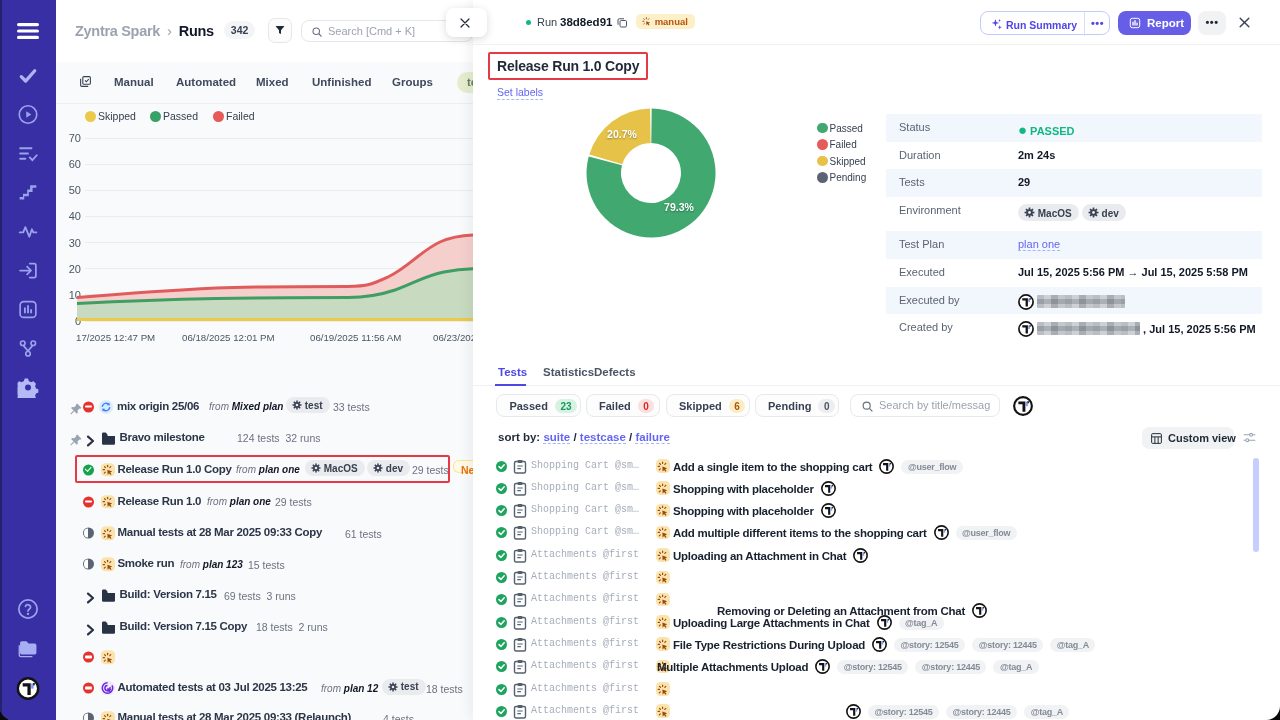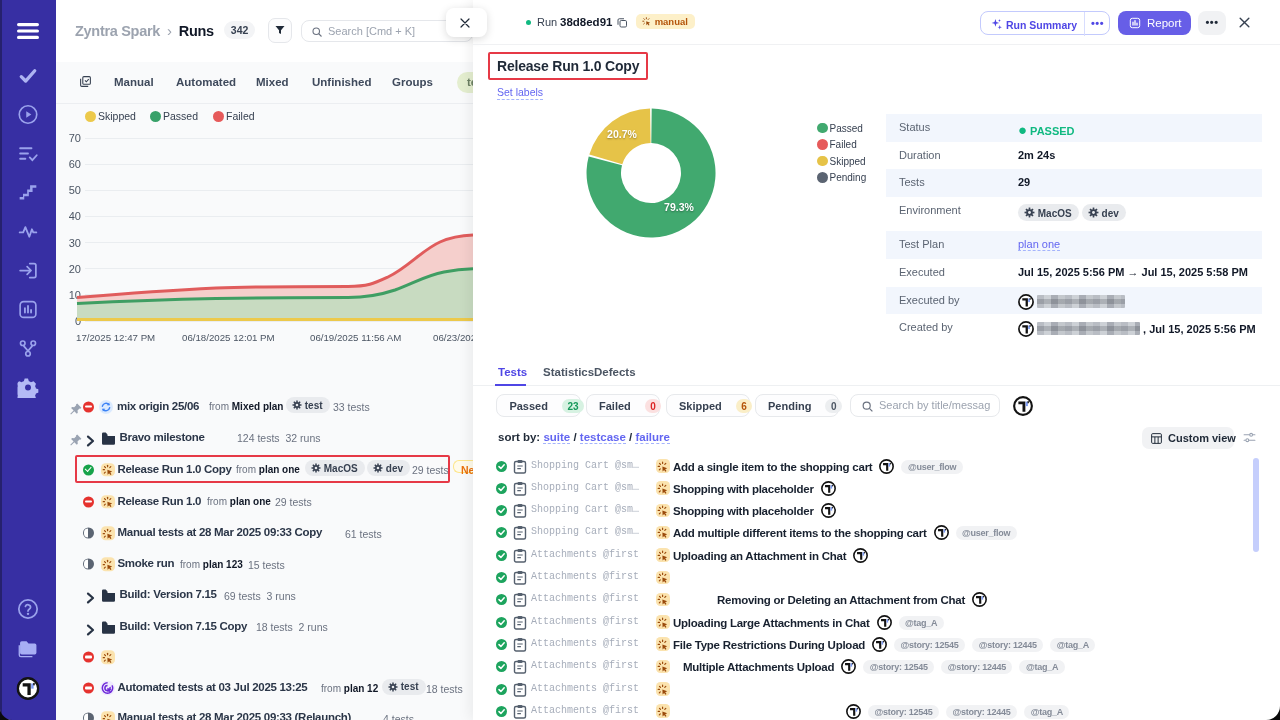--- a/index.html
+++ b/index.html
@@ -22,21 +22,21 @@
   #pill-tes { position:absolute; left:401px; top:10px; height:21px; background:#e4eecf; color:#6b7f62; font-weight:600; font-size:11.5px; border-radius:11px 0 0 11px; padding:3.5px 0 0 10px; width:16px; }
   
   #chart { position:absolute; left:0; top:104px; width:417px; height:250px; }
   .leg { position:absolute; font-size:10.5px; color:#374151; white-space:nowrap; }
   .leg i { display:inline-block; width:11px; height:11px; border-radius:6px; margin-right:2px; vertical-align:-1.5px; }
   .ylab { position:absolute; font-size:11px; color:#4b5563; text-align:right; width:20px; }
   .xlab { position:absolute; top:331px; font-size:9.7px; color:#4b5563; white-space:nowrap; }
   
   .runrow { position:absolute; left:0; width:417px; height:31px; }
   .rname { font-size:11.5px; font-weight:700; color:#2b3648; white-space:nowrap; letter-spacing:-0.3px; }
-  .rfrom { font-size:10px; color:#6b7280; white-space:nowrap; }
+  .rfrom { font-size:10px; color:#6b7280; white-space:nowrap;font-style:italic; }
   .rfrom b { color:#111827; font-weight:700; }
   .rcount { font-size:10.5px; color:#6b7280; white-space:nowrap; }
   .envpill { display:inline-block; background:#e9ebee; border-radius:10px; font-size:10px; color:#374151; font-weight:600; padding:2.5px 7px 2.5px 6px; white-space:nowrap; }
   .runrow > span { position:absolute; top:50%; transform:translateY(-50%); }
   .runrow .rname, .runrow .rfrom, .runrow .rcount, .runrow .envpill, .runrow #newpill { transform:none; top:auto; }
   .runrow .rname { top:8.5px; }
   .runrow .rfrom, .runrow .rcount { top:10px; }
   .ic { width:11px; height:11px; border-radius:50%; }
   .ic-fail { background:#e5322e; }
   .ic-fail::after { content:""; position:absolute; left:2px; top:4.4px; width:7px; height:2.2px; background:#fff; border-radius:1px; }
@@ -62,21 +62,21 @@
   #setlabels { position:absolute; left:24px; top:86px; font-size:10.5px; color:#6366f1; border-bottom:1px dashed #a5b4fc; padding-bottom:1px; }
   
   .drow { position:absolute; left:413px; width:376px; height:27.7px; font-size:11px; color:#5b6472; white-space:nowrap; }
   .drow .lab { position:absolute; left:13px; top:7px; }
   .drow .val { position:absolute; left:132px; top:7px; color:#111827; font-weight:600; }
   .drow.alt { background:#f2f6fd; }
   
   #tests-tabs { position:absolute; left:0; top:358px; width:807px; height:28px; border-bottom:1px solid #eef0f2; }
   
   .fbtn { position:absolute; top:394px; height:23px; border:1px solid #e7e9ec; border-radius:8px; background:#fdfdfe; font-size:11px; color:#374151; font-weight:600; padding:4px 10px 0 12px; white-space:nowrap; }
-  .fbtn .cnt { display:inline-block; border-radius:7px; font-size:10px; font-weight:700; padding:1.5px 5.5px; margin-left:14px; vertical-align:0.5px; }
+  .fbtn .cnt { display:inline-block; border-radius:7px; font-size:10px; font-weight:700; padding:1.5px 5.5px; margin-left:7px; vertical-align:0.5px; }
   
   .trow { position:absolute; left:14px; width:790px; height:22px; white-space:nowrap; }
   .suite { font-family:"Liberation Mono", monospace; font-size:10px; color:#a6adba; }
   .ttitle { font-size:11.5px; color:#18212f; font-weight:700; letter-spacing:-0.25px; }
   .tag { display:inline-block; background:#f1f2f4; color:#848b98; font-size:9px; font-weight:600; border-radius:8px; padding:2px 6.5px; margin-left:7px; vertical-align:1px; }
   .slink { color:#6366f1; border-bottom:1px dashed #a5b4fc; }
   #newpill { position:absolute; left:397px; background:#fffbeb; border:1px solid #fde68a; border-right:none; color:#ea710c; font-weight:700; font-size:10.5px; border-radius:6px 0 0 6px; padding:3px 4px 3px 7px; width:22px; height:13px; top:6px !important; }
   #redbox-row { position:absolute; left:19px; top:455px; width:375px; height:28px; border:2.5px solid #e63946; border-radius:2px; z-index:5; }
   .gearsvg { vertical-align:-1.5px; }
   .blurname { display:inline-block; height:13px; vertical-align:-2px; background:
@@ -416,21 +416,21 @@
       </svg>
     <span style="position:absolute;left:25px;top:6.5px;font-size:10.5px;font-weight:700;color:#4f46e5">Run Summary</span>
     <span style="position:absolute;right:24px;top:0;height:24px;border-left:1px solid #d8ddfe"></span>
     <span style="position:absolute;right:5px;top:5px;color:#4f46e5;font-weight:700;letter-spacing:0.5px;font-size:11px">•••</span>
   </div>
   <div class="abs" id="btn-report" style="left:645px;top:11px;width:73px;height:24px;border-radius:8px;background:#675ee7;">
     <svg width="12" height="12" viewBox="0 0 24 24" fill="none" stroke="#fff" style="position:absolute;left:11px;top:6px">
         <rect x="2.6" y="2.6" width="18.8" height="18.8" rx="4" stroke-width="2"></rect>
         <path d="M8 16v-5.5M12 16V7.5M16 16v-3.5" stroke-width="2.7" stroke-linecap="round"></path>
       </svg>
-    <span style="position:absolute;left:29px;top:6px;font-size:11.5px;font-weight:400;color:#fff">Report</span>
+    <span style="position:absolute;left:29px;top:6px;font-size:11.5px;font-weight:700;color:#fff">Report</span>
   </div>
   <div class="abs" style="left:725px;top:11px;width:28px;height:24px;border-radius:8px;background:#f1f2f4;text-align:center;color:#1f2937;font-weight:700;letter-spacing:0.5px;font-size:11px;line-height:22px">•••</div>
   <svg width="13" height="13" viewBox="0 0 24 24" style="position:absolute;left:765px;top:16px" fill="none" stroke="#374151" stroke-width="2.6" stroke-linecap="round">
       <path d="M4 4 20 20M20 4 4 20"></path>
     </svg>
   <div id="redbox1"></div>
   <div id="rtitle">Release Run 1.0 Copy</div>
   <div id="setlabels">Set labels</div>
   <svg width="260" height="140" viewBox="0 0 260 140" style="position:absolute;left:48px;top:103px">
     <g transform="translate(-48,-103)">
@@ -617,21 +617,21 @@
           <circle cx="5.5" cy="5.5" r="5.5" fill="#1da45e"></circle>
           <path d="M3 5.6 4.9 7.4 8.2 3.8" fill="none" stroke="#fff" stroke-width="1.5" stroke-linecap="round" stroke-linejoin="round"></path>
         </svg>
         <svg width="14" height="15" viewBox="0 0 14 15" style="position:absolute;left:26px;top:3px">
           <use href="#clipdef"></use>
         </svg>
         <span class="suite" style="position:absolute;left:44px;top:4px">Attachments @first</span>
         <span class="sparkico" style="position:absolute;left:169px;top:3.5px"><svg width="13.5" height="13.5" viewBox="0 0 13.5 13.5">
             <use href="#sparkdef"></use>
           </svg></span>
-        <span class="ttitle" style="position:absolute;left:186px;top:3px;padding-left:44px;">Removing or Deleting an Attachment from Chat<svg width="15" height="15" viewBox="0 0 16 16" style="vertical-align:-3px;margin-left:7px">
+        <span class="ttitle" style="position:absolute;left:186px;top:14px;padding-left:44px;">Removing or Deleting an Attachment from Chat<svg width="15" height="15" viewBox="0 0 16 16" style="vertical-align:-3px;margin-left:7px">
             <use href="#tlogo"></use>
           </svg></span>
       </div>
 <div class="trow" style="top:611.5999999999998px">
         <svg width="11" height="11" viewBox="0 0 11 11" style="position:absolute;left:9.4px;top:5px">
           <circle cx="5.5" cy="5.5" r="5.5" fill="#1da45e"></circle>
           <path d="M3 5.6 4.9 7.4 8.2 3.8" fill="none" stroke="#fff" stroke-width="1.5" stroke-linecap="round" stroke-linejoin="round"></path>
         </svg>
         <svg width="14" height="15" viewBox="0 0 14 15" style="position:absolute;left:26px;top:3px">
           <use href="#clipdef"></use>
@@ -665,21 +665,21 @@
           <circle cx="5.5" cy="5.5" r="5.5" fill="#1da45e"></circle>
           <path d="M3 5.6 4.9 7.4 8.2 3.8" fill="none" stroke="#fff" stroke-width="1.5" stroke-linecap="round" stroke-linejoin="round"></path>
         </svg>
         <svg width="14" height="15" viewBox="0 0 14 15" style="position:absolute;left:26px;top:3px">
           <use href="#clipdef"></use>
         </svg>
         <span class="suite" style="position:absolute;left:44px;top:4px">Attachments @first</span>
         <span class="sparkico" style="position:absolute;left:169px;top:3.5px"><svg width="13.5" height="13.5" viewBox="0 0 13.5 13.5">
             <use href="#sparkdef"></use>
           </svg></span>
-        <span class="ttitle" style="position:absolute;left:196px;top:3px;">Multiple Attachments Upload<svg width="15" height="15" viewBox="0 0 16 16" style="vertical-align:-3px;margin-left:7px">
+        <span class="ttitle" style="position:absolute;left:170px;top:3px;">Multiple Attachments Upload<svg width="15" height="15" viewBox="0 0 16 16" style="vertical-align:-3px;margin-left:7px">
             <use href="#tlogo"></use>
           </svg><span class="tag">@story: 12545</span><span class="tag">@story: 12445</span><span class="tag">@tag_A</span></span>
       </div>
 <div class="trow" style="top:678.4999999999997px">
         <svg width="11" height="11" viewBox="0 0 11 11" style="position:absolute;left:9.4px;top:5px">
           <circle cx="5.5" cy="5.5" r="5.5" fill="#1da45e"></circle>
           <path d="M3 5.6 4.9 7.4 8.2 3.8" fill="none" stroke="#fff" stroke-width="1.5" stroke-linecap="round" stroke-linejoin="round"></path>
         </svg>
         <svg width="14" height="15" viewBox="0 0 14 15" style="position:absolute;left:26px;top:3px">
           <use href="#clipdef"></use>

